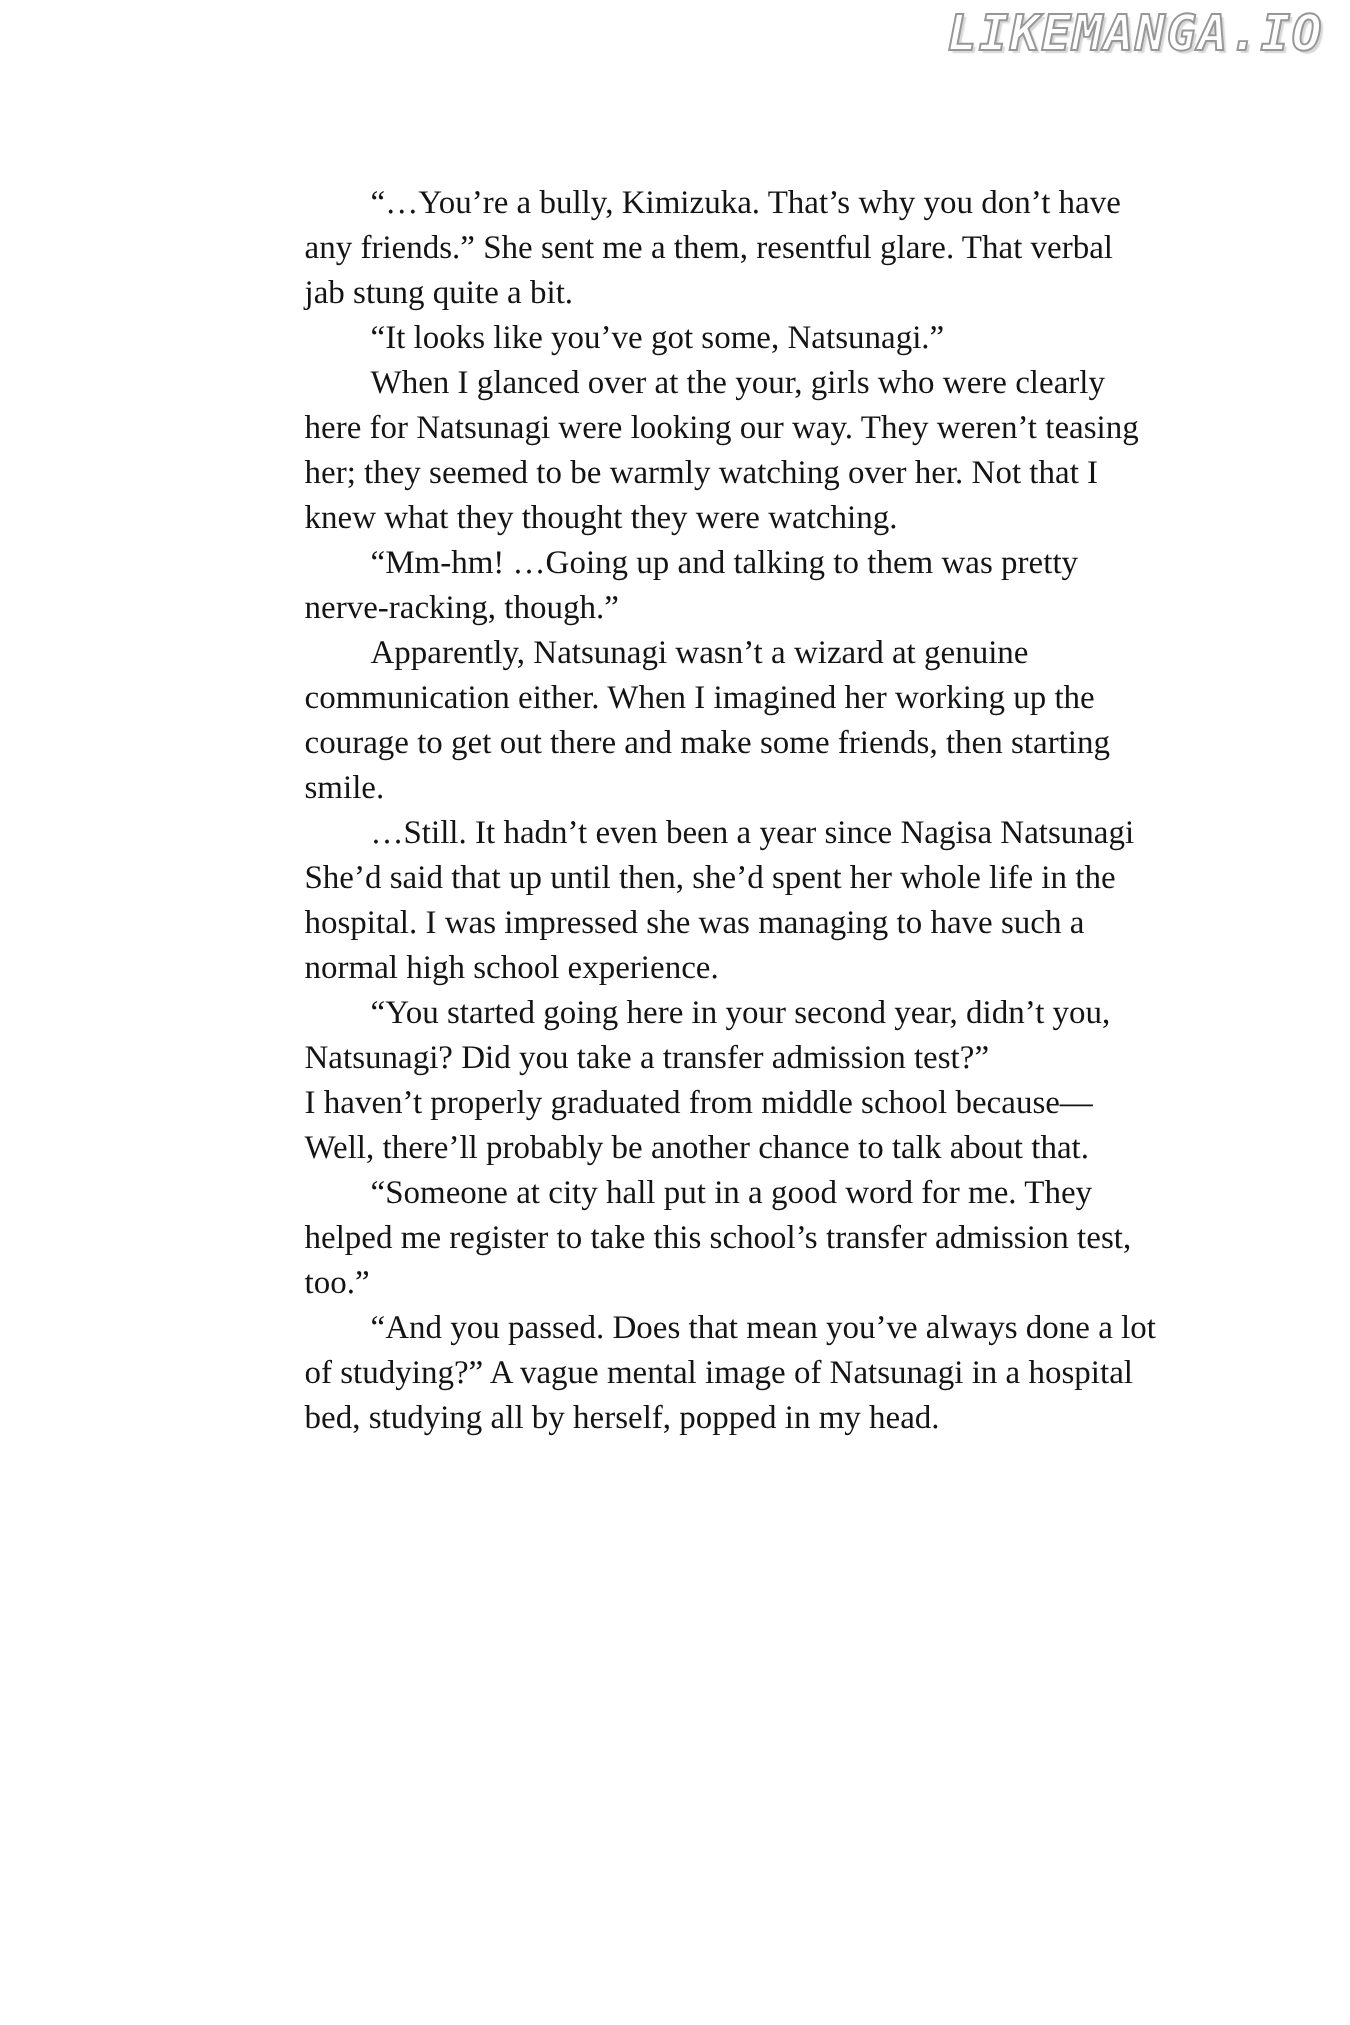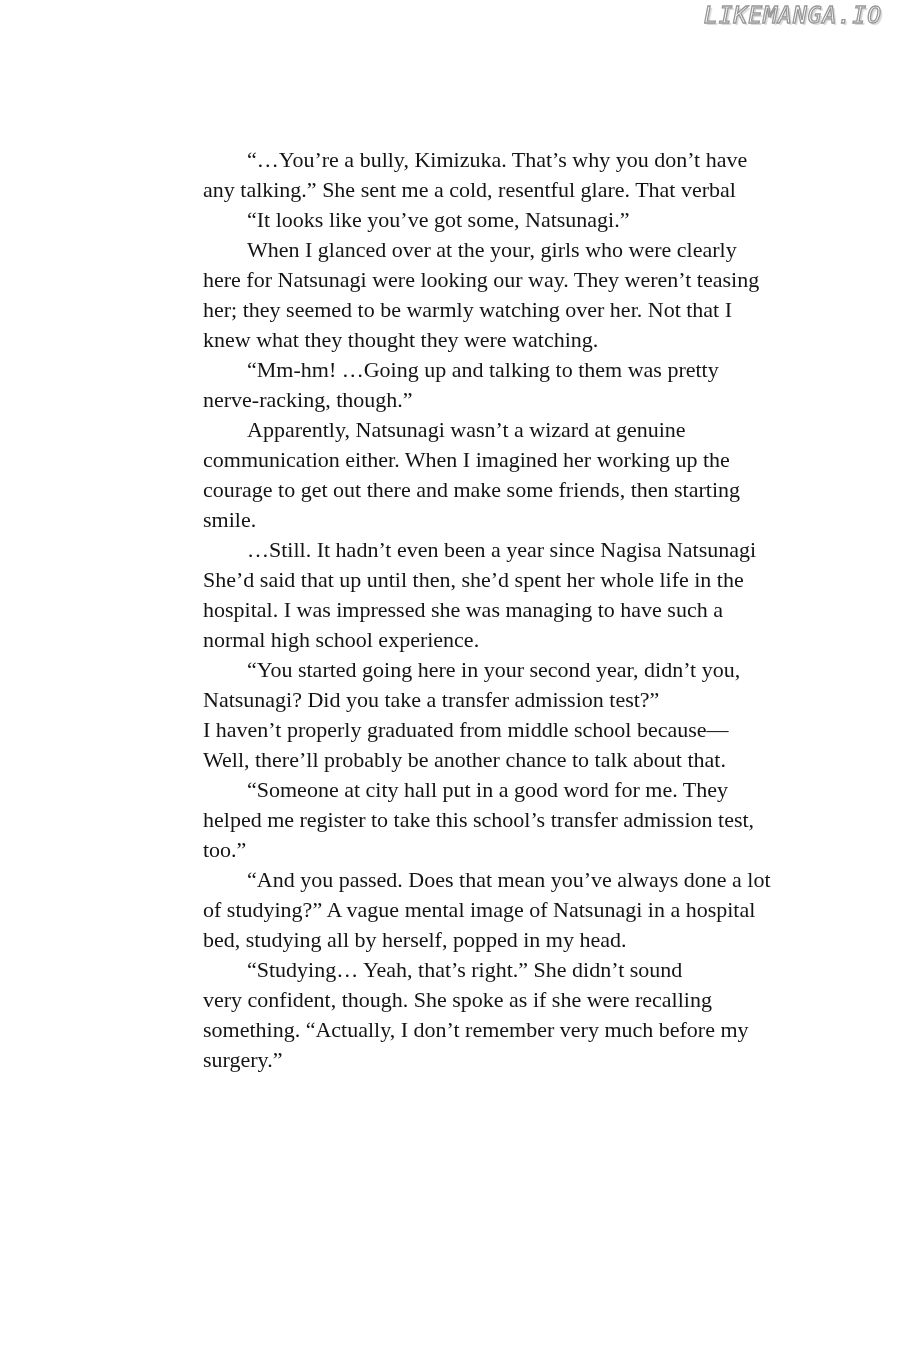--- a/index.html
+++ b/index.html
@@ -15,33 +15,33 @@
     overflow: hidden;
     font-family: "Liberation Serif", "DejaVu Serif", serif;
     color: #141414;
   }
   .watermark {
     position: absolute;
     top: 2px;
     right: 18px;
     font-family: "DejaVu Sans Mono", monospace;
     font-style: italic;
-    font-weight: normal;
-    font-size: 23px;
+    font-weight: bold;
+    font-size: 33px;
     letter-spacing: 1px;
     color: #ffffff;
     -webkit-text-stroke: 1.3px #979797;
     text-shadow: 2px 2px 1px rgba(165,165,165,0.45);
     white-space: nowrap;
     user-select: none;
   }
   .text-block {
     position: absolute;
     left: 203px;
-    top: 145px;
+    top: 120px;
     width: 610px;
     font-size: 22px;
     line-height: 30px;
   }
   .para {
     margin: 0;
     padding: 0;
   }
   .line {
     display: block;
@@ -56,21 +56,22 @@
 <body>
 
 <div class="page">
 
   <div class="watermark">LIKEMANGA.IO</div>
 
   <div class="text-block">
 
     <div class="para">
       <span class="line indent">“…You’re a bully, Kimizuka. That’s why you don’t have</span>
-      <span class="line">any talking.” She sent me a cold, resentful glare. That verbal</span>
+      <span class="line">any friends.” She sent me a them, resentful glare. That verbal</span>
+      <span class="line">jab stung quite a bit.</span>
     </div>
 
     <div class="para">
       <span class="line indent">“It looks like you’ve got some, Natsunagi.”</span>
     </div>
 
     <div class="para">
       <span class="line indent">When I glanced over at the your, girls who were clearly</span>
       <span class="line">here for Natsunagi were looking our way. They weren’t teasing</span>
       <span class="line">her; they seemed to be warmly watching over her. Not that I</span>
@@ -111,22 +112,16 @@
       <span class="line">helped me register to take this school’s transfer admission test,</span>
       <span class="line">too.”</span>
     </div>
 
     <div class="para">
       <span class="line indent">“And you passed. Does that mean you’ve always done a lot</span>
       <span class="line">of studying?” A vague mental image of Natsunagi in a hospital</span>
       <span class="line">bed, studying all by herself, popped in my head.</span>
     </div>
 
-    <div class="para">
-      <span class="line indent">“Studying… Yeah, that’s right.” She didn’t sound</span>
-      <span class="line">very confident, though. She spoke as if she were recalling</span>
-      <span class="line">something. “Actually, I don’t remember very much before my</span>
-      <span class="line">surgery.”</span>
-    </div>
 
 
   </div>
 </div>
 
 </body></html>

